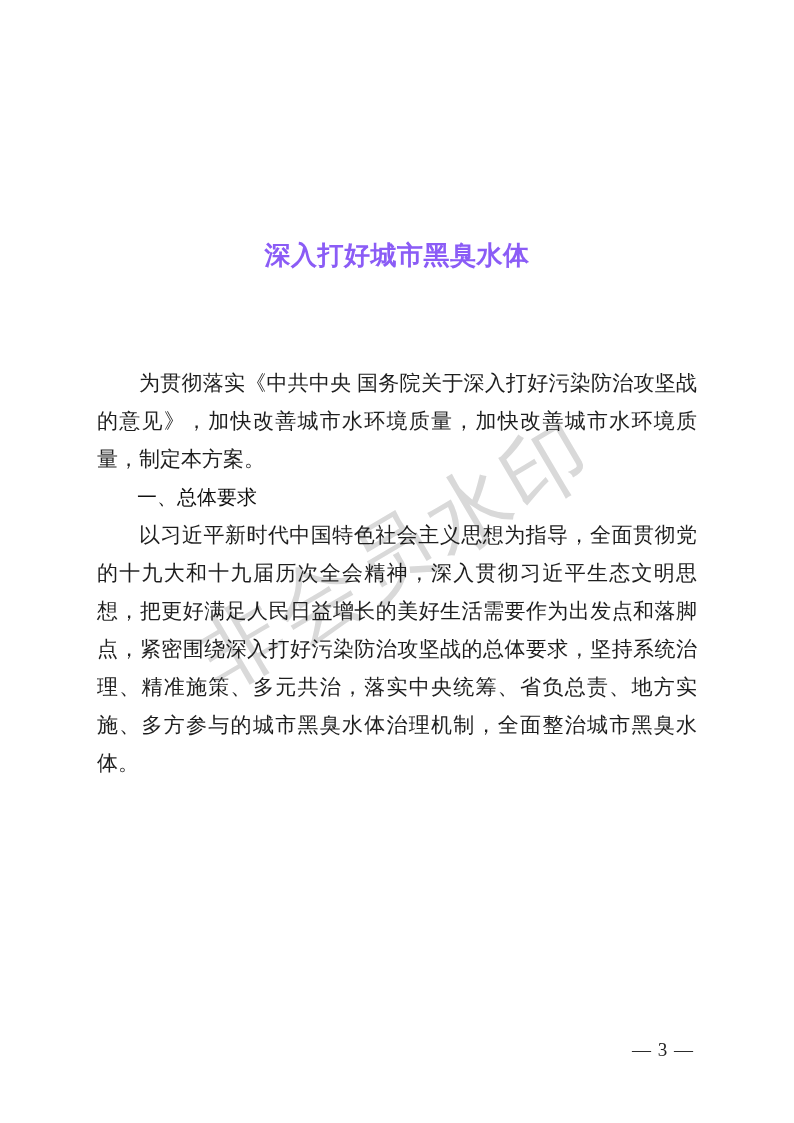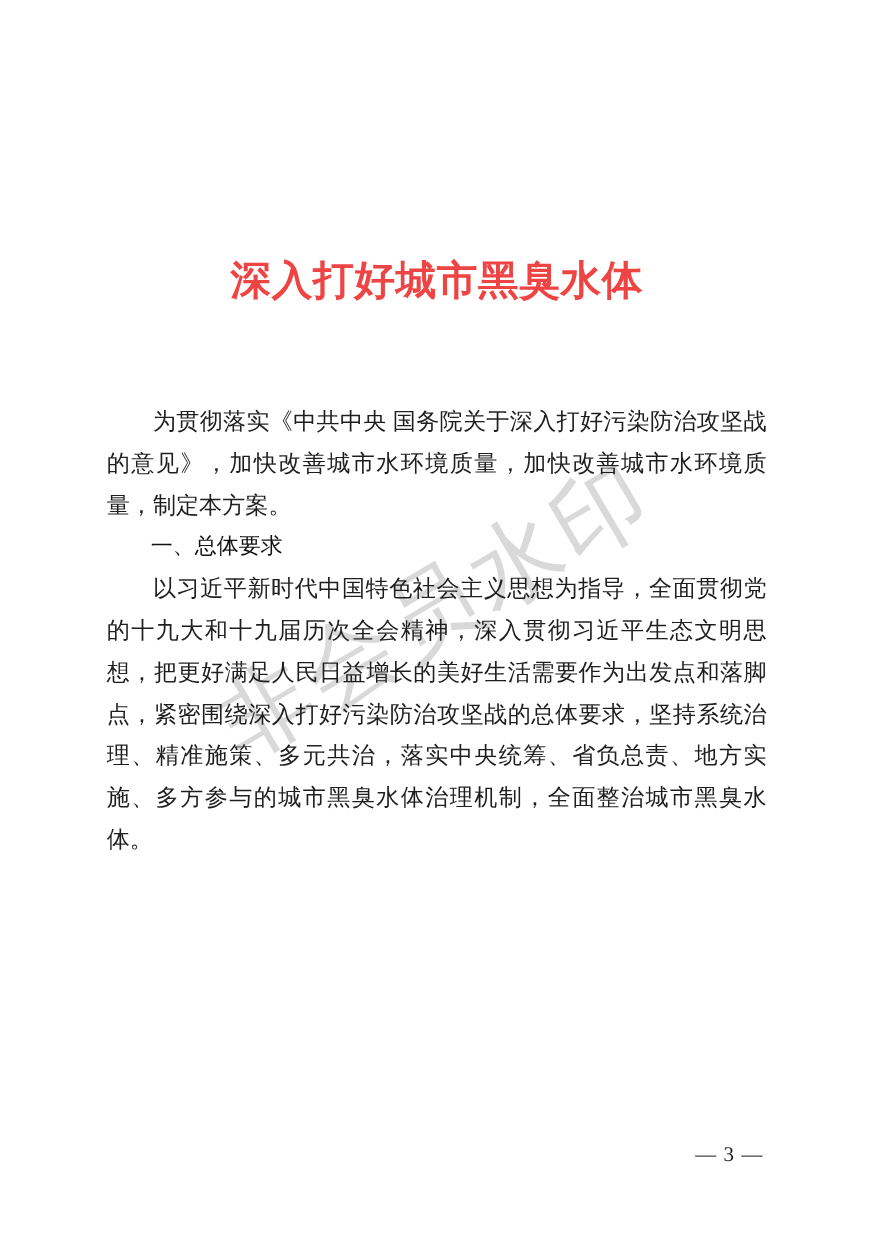--- a/index.html
+++ b/index.html
@@ -28,24 +28,24 @@
     font-family: "Liberation Sans", "DejaVu Sans", sans-serif;
     z-index: 0;
     user-select: none;
   }
   .doc-title {
     position: absolute;
     top: 230px;
     left: 0;
     width: 100%;
     text-align: center;
-    font-size: 37px;
+    font-size: 26px;
     font-weight: bold;
     line-height: 52px;
-    color: #ef4444;
+    color: #8b5cf6;
     letter-spacing: 0.5px;
     z-index: 1;
   }
   .doc-body {
     position: absolute;
     top: 364px;
     left: 97px;
     width: 600px;
     font-size: 21px;
     line-height: 38px;

